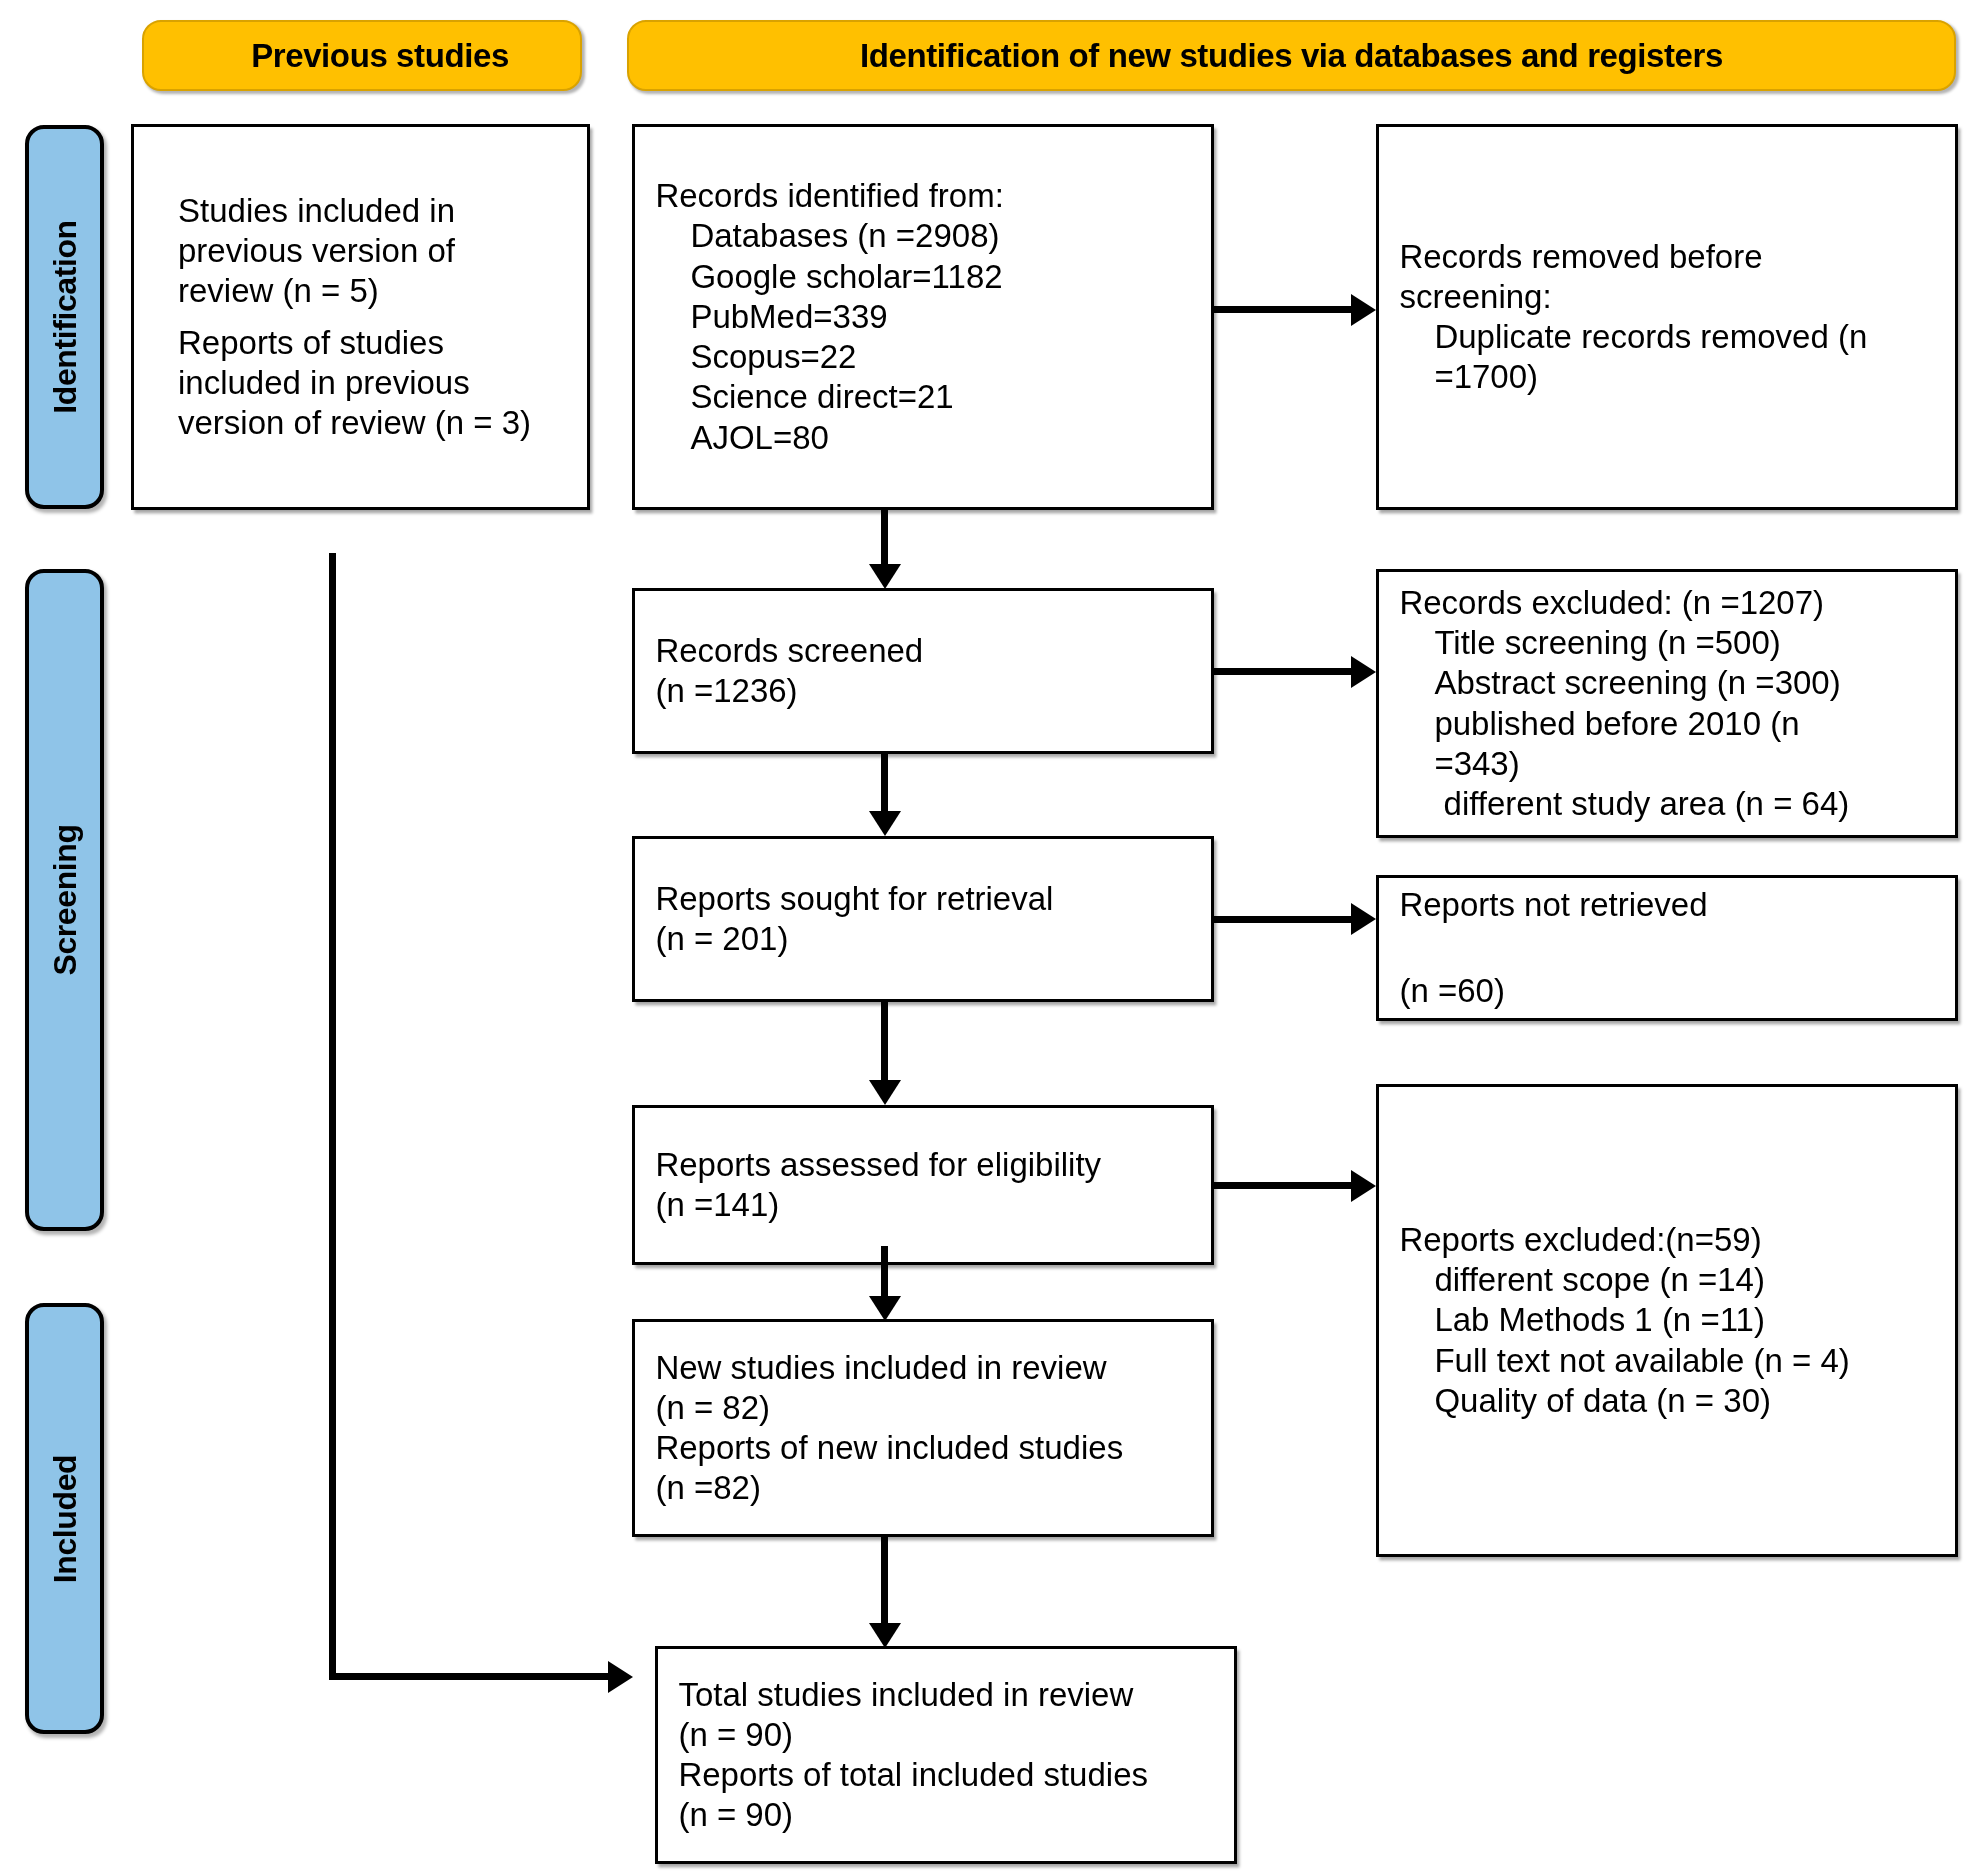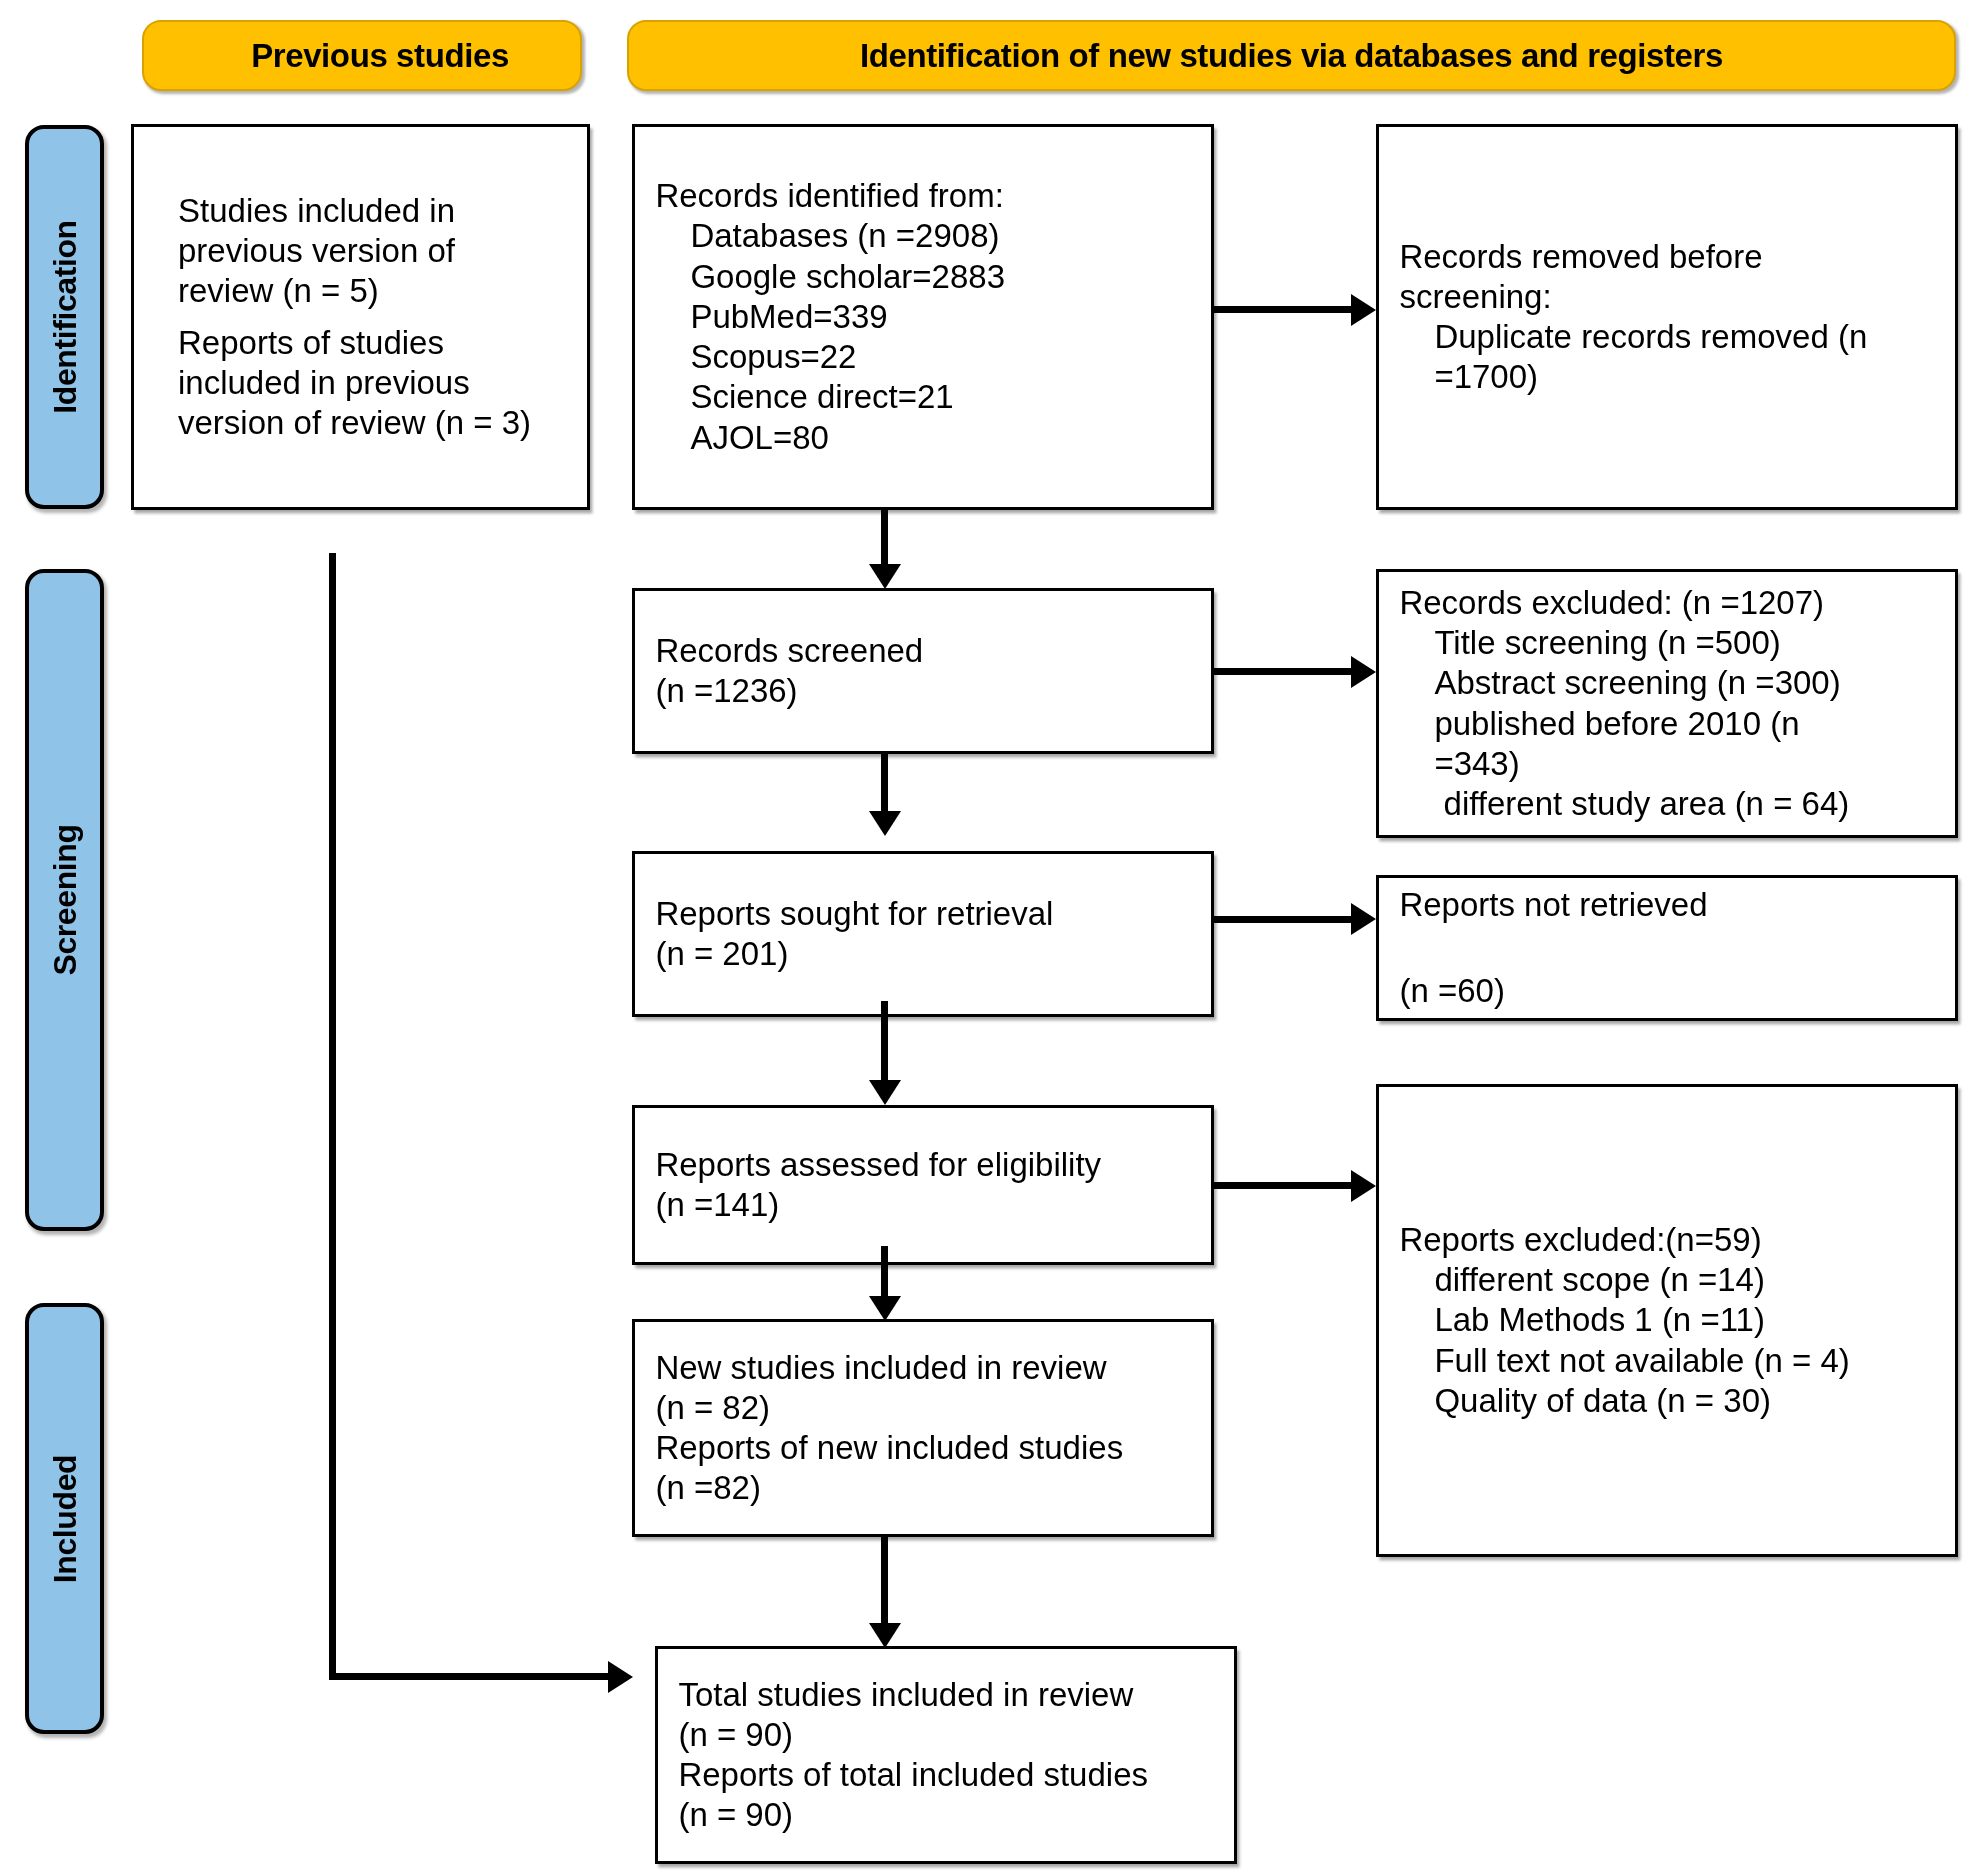--- a/index.html
+++ b/index.html
@@ -116,21 +116,21 @@
     <div class="line" style="font-size:33px;">review (n = 5)</div>
     <div class="gap"></div>
     <div class="line" style="font-size:33px;">Reports of studies</div>
     <div class="line" style="font-size:33px;">included in previous</div>
     <div class="line" style="font-size:33px;">version of review (n = 3)</div>
   </div>
 
   <div class="abs nodebox" style="left:632px; top:124px; width:582px; height:386px;">
     <div class="line" style="font-size:33px;">Records identified from:</div>
     <div class="line indent" style="font-size:33px;">Databases (n =2908)</div>
-    <div class="line indent" style="font-size:33px;">Google scholar=2883</div>
+    <div class="line indent" style="font-size:33px;">Google scholar=1182</div>
     <div class="line indent" style="font-size:33px;">PubMed=339</div>
     <div class="line indent" style="font-size:33px;">Scopus=22</div>
     <div class="line indent" style="font-size:33px;">Science direct=21</div>
     <div class="line indent" style="font-size:33px;">AJOL=80</div>
   </div>
 
   <div class="abs hline" style="left:1214px; top:306px; width:138px; height:6.6px;"></div>
   <div class="abs arrowR" style="left:1351px; top:294px;"></div>
 
   <div class="abs nodebox" style="left:1376px; top:124px; width:582px; height:386px;">
@@ -156,21 +156,21 @@
     <div class="line indent" style="font-size:33px;">Title screening (n =500)</div>
     <div class="line indent" style="font-size:33px;">Abstract screening (n =300)</div>
     <div class="line indent" style="font-size:33px;">published before 2010 (n</div>
     <div class="line indent" style="font-size:33px;">=343)</div>
     <div class="line indent" style="font-size:33px;"> different study area (n = 64)</div>
   </div>
 
   <div class="abs vline" style="left:881px; top:754px; width:6.6px; height:58px;"></div>
   <div class="abs arrowD" style="left:869px; top:811px;"></div>
 
-  <div class="abs nodebox" style="left:632px; top:836px; width:582px; height:166px;margin-top:15px;">
+  <div class="abs nodebox" style="left:632px; top:836px; width:582px; height:166px;">
     <div class="line" style="font-size:33px;">Reports sought for retrieval</div>
     <div class="line" style="font-size:33px;">(n = 201)</div>
   </div>
 
   <div class="abs hline" style="left:1214px; top:916px; width:138px; height:6.6px;"></div>
   <div class="abs arrowR" style="left:1351px; top:903px;"></div>
 
   <div class="abs nodebox" style="left:1376px; top:875px; width:582px; height:146px;">
     <div class="line" style="font-size:33px;">Reports not retrieved</div>
     <div class="line" style="font-size:33px;margin-top:46px;">(n =60)</div>

